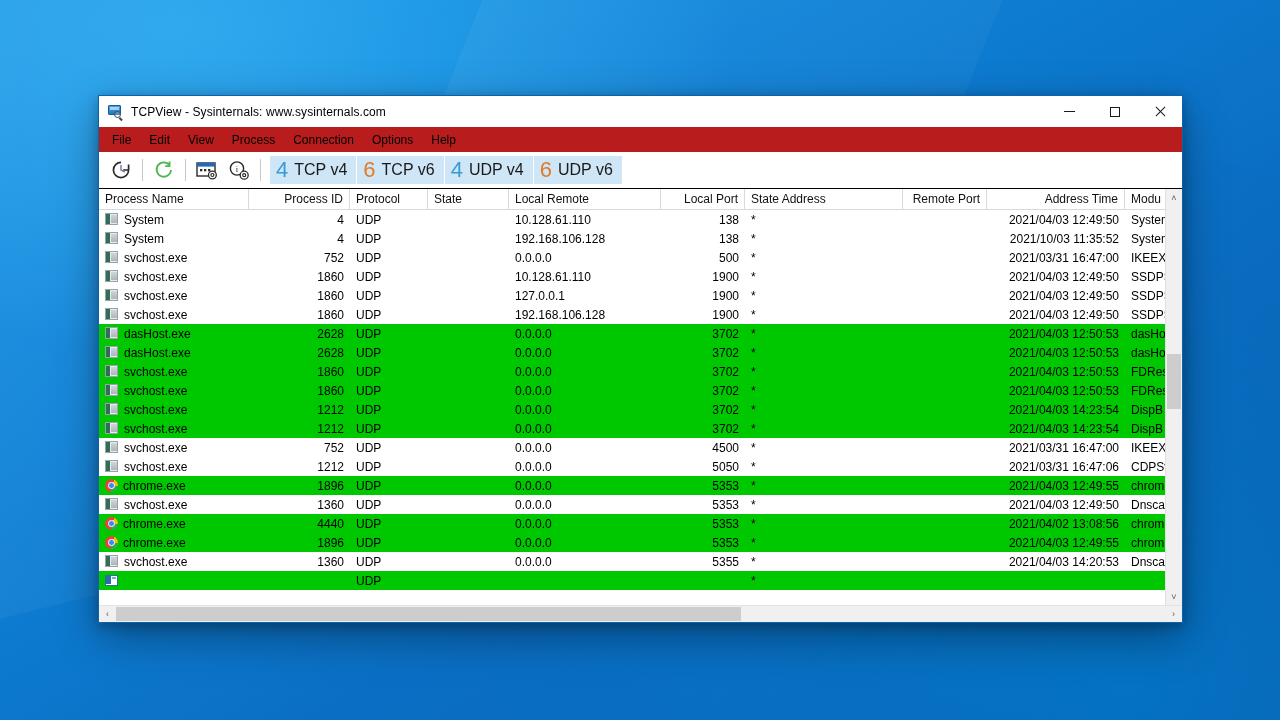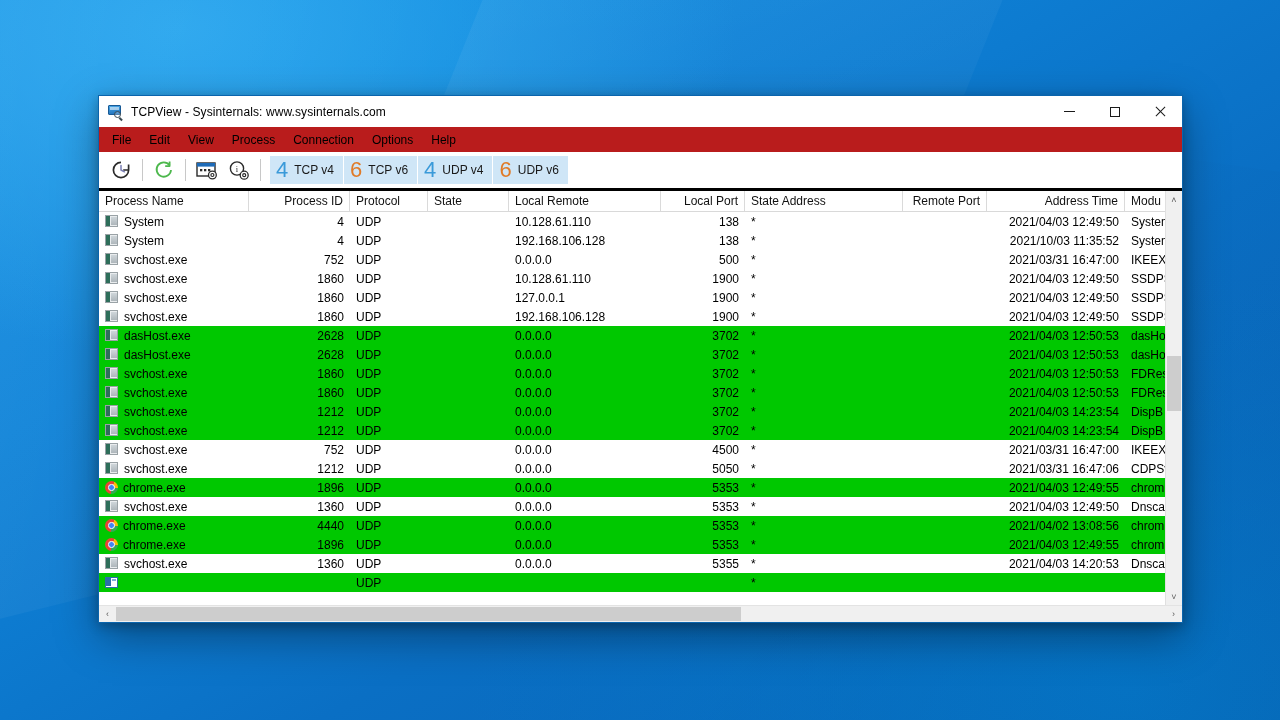--- a/index.html
+++ b/index.html
@@ -144,21 +144,21 @@
     background: #cfe6f7;
     border-right: 1px solid #ffffff;
     cursor: default; flex: 0 0 auto;
   }
   .proto-btn .digit {
     font-size: 22px; line-height: 1; margin-right: 6px;
     font-family: "Liberation Sans", sans-serif; font-weight: 400;
   }
   .proto-btn .digit.four { color: #3a9ad9; }
   .proto-btn .digit.six { color: #e07b28; }
-  .proto-btn .plabel { font-size: 12px; color: #1a1a1a; white-space: nowrap; }
+  .proto-btn .plabel { font-size: 16px; color: #1a1a1a; white-space: nowrap; }
   .search-wrap {
     margin-left: 20px;
     width: 242px; height: 22px;
     background: #f2eff8;
     border: 1px solid #8f8f8f;
     display: flex; align-items: center;
     padding-left: 5px;
   }
   .search-icon {
     width: 15px; height: 14px; position: relative; flex: 0 0 auto; margin-right: 5px;
@@ -183,21 +183,21 @@
     font-size: 12px; color: #6d6d6d;
     font-family: "Liberation Sans", sans-serif;
     width: 200px; padding: 0;
   }
   .search-input::placeholder { color: #808080; opacity: 1; }
 
   
   .list-area {
     flex: 1 1 auto;
     display: flex; flex-direction: column;
-    border-top: 3px solid #000000;
+    border-top: 1px solid #000000;
     min-height: 0;
     position: relative;
   }
   .grid-scroll {
     display: flex; flex: 1 1 auto; min-height: 0;
   }
   .grid-main {
     flex: 1 1 auto; min-width: 0;
     display: flex; flex-direction: column;
     overflow: hidden;

